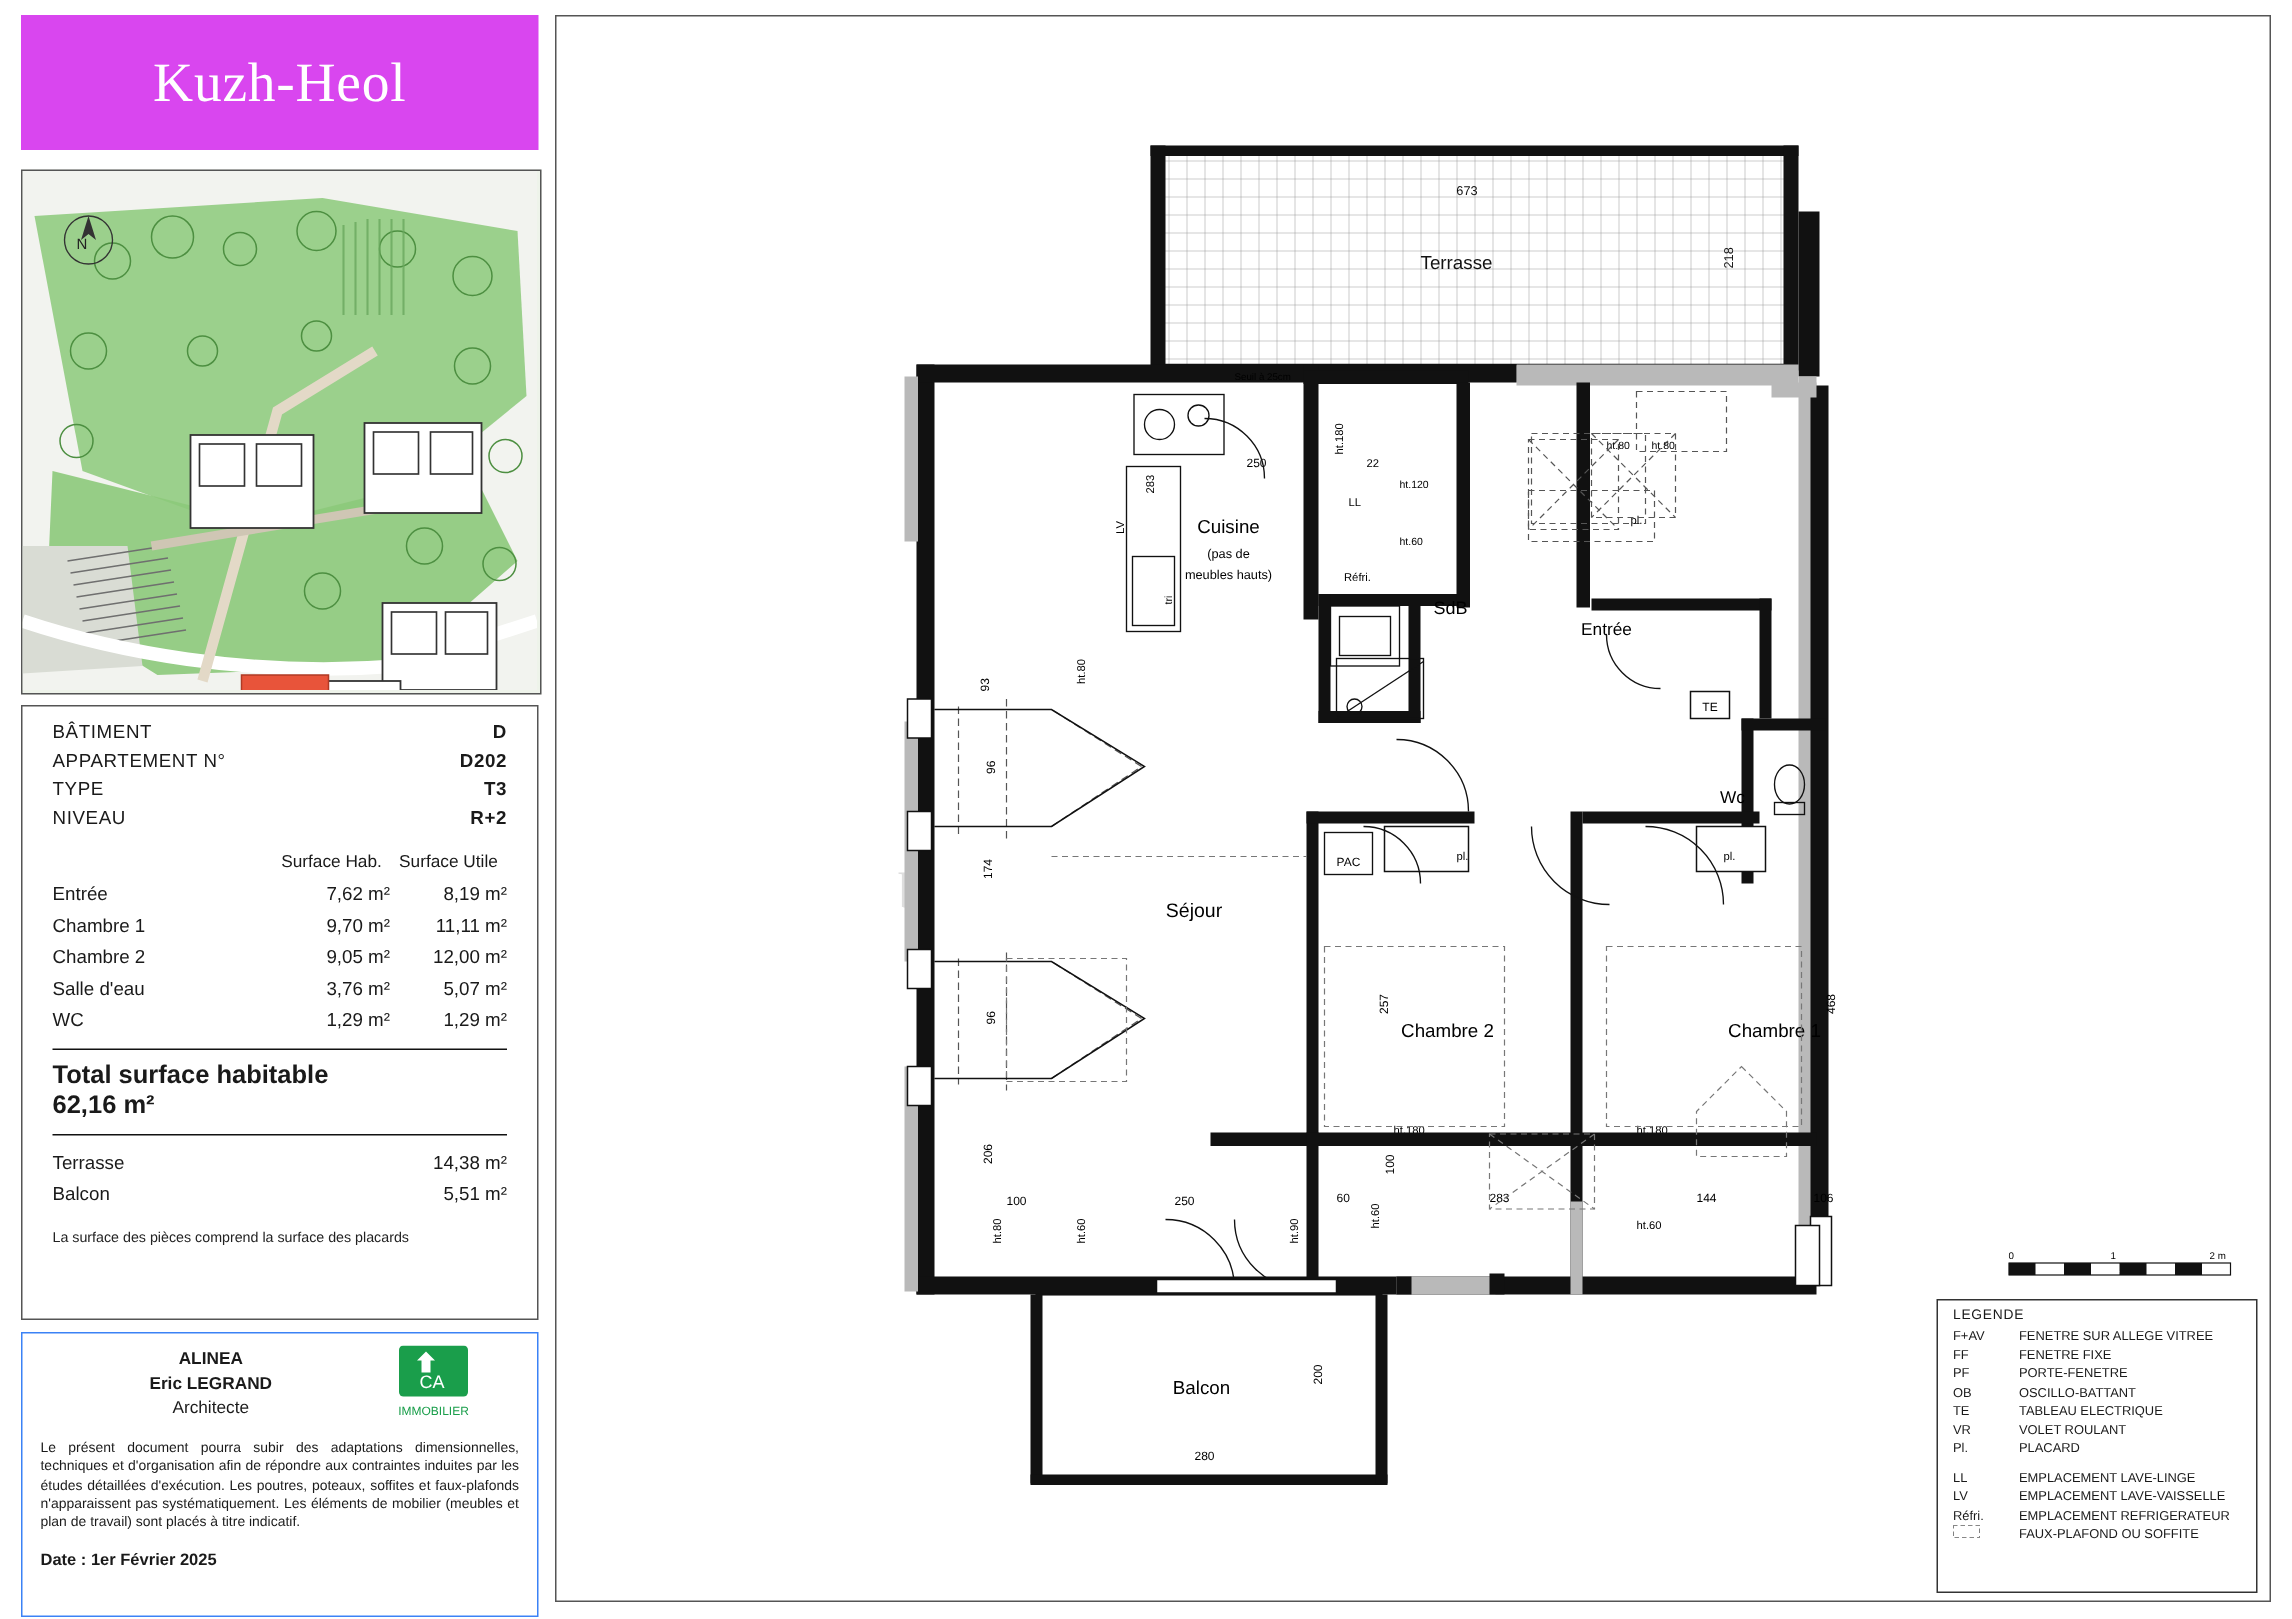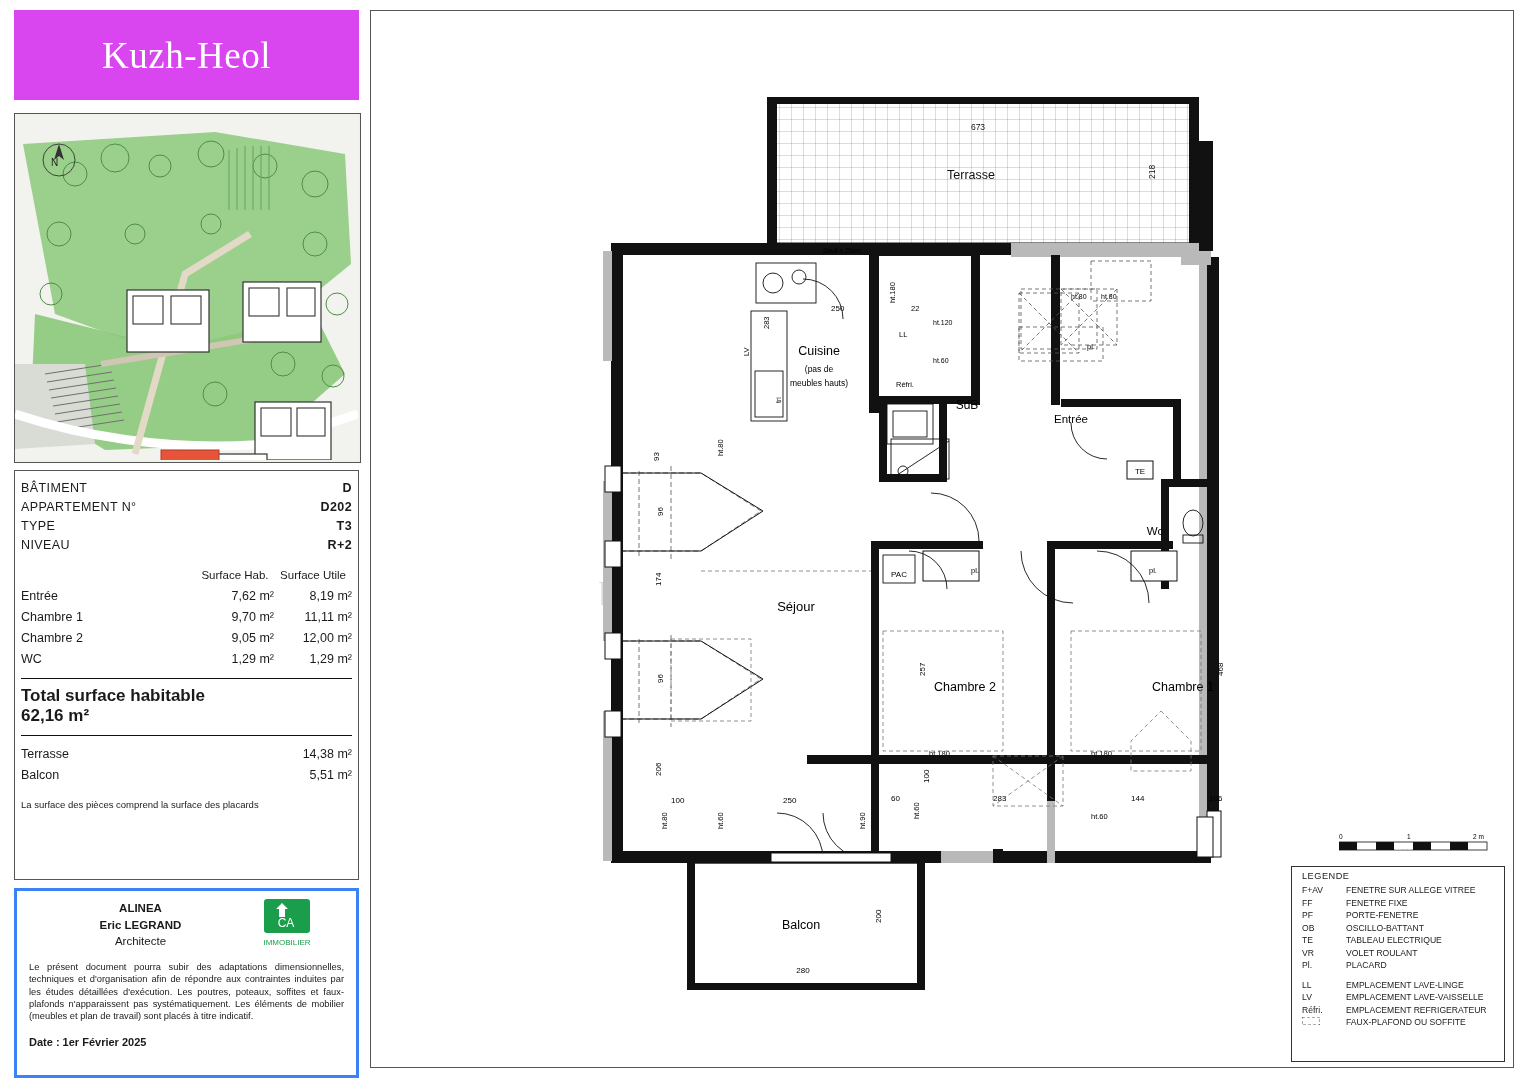--- a/index.html
+++ b/index.html
@@ -11,36 +11,36 @@
 
   .logo-box{position:absolute;left:0;top:0;width:345px;height:90px;background:#d946ef;
     display:flex;align-items:center;justify-content:center;}
   .logo-text{font-family:"Liberation Serif",serif;font-size:37px;color:#ffffff;letter-spacing:0.5px;}
 
   .site-plan{position:absolute;left:0;top:103px;width:345px;height:348px;border:1px solid #555;
     background:#eef3ea;overflow:hidden;}
   .sp-svg{position:absolute;left:0;top:0;}
 
   .info-box{position:absolute;left:0;top:460px;width:345px;height:410px;border:1px solid #555;
-    box-sizing:border-box;padding:10px 6px;}
+    box-sizing:border-box;padding:10px 20px;}
   .kv{display:flex;justify-content:space-between;font-size:12.5px;letter-spacing:0.4px;margin-bottom:5px;}
   .kv .k{font-weight:normal;}
   .kv .v{font-weight:bold;}
   .tbl{margin-top:16px;width:100%;border-collapse:collapse;font-size:12.5px;}
   .tbl th{font-weight:normal;font-size:11.5px;text-align:center;padding-bottom:4px;}
   .tbl th.lbl{text-align:left;}
   .tbl td{padding:3.5px 0;}
   .tbl td.lbl{text-align:left;}
   .tbl td.num{text-align:right;width:78px;}
   .rule{border-top:1px solid #111;margin:9px 0 7px 0;}
   .total-row{display:flex;justify-content:center;font-size:17px;font-weight:bold;flex-direction:column;}
   .extra{font-size:12.5px;display:flex;justify-content:space-between;padding:3.5px 0;}
   .note-small{font-size:9.5px;color:#222;margin-top:14px;line-height:1.3;}
 
-  .arch-box{position:absolute;left:0;top:878px;width:345px;height:190px;border:3px solid #3b82f6;
+  .arch-box{position:absolute;left:0;top:878px;width:345px;height:190px;border:1px solid #3b82f6;
     box-sizing:border-box;padding:8px 12px;}
   .arch-top{display:flex;align-items:center;justify-content:space-between;}
   .arch-name{font-size:11.5px;text-align:center;line-height:1.45;flex:1;}
   .arch-name .b{font-weight:bold;}
   .ca-logo{width:92px;height:52px;position:relative;}
   .disclaimer{font-size:9.3px;line-height:1.32;text-align:justify;margin-top:10px;}
   .date-line{font-size:11px;font-weight:bold;margin-top:14px;}
 
   
   .right{position:absolute;left:370px;top:10px;width:1144px;height:1058px;border:1px solid #555;
@@ -169,20 +169,25 @@
               <td class="lbl">Chambre 1</td>
               <td class="num">9,70 m²</td>
               <td class="num">11,11 m²</td>
             </tr>
         <tr>
               <td class="lbl">Chambre 2</td>
               <td class="num">9,05 m²</td>
               <td class="num">12,00 m²</td>
             </tr>
         <tr>
+              <td class="lbl">Salle d'eau</td>
+              <td class="num">3,76 m²</td>
+              <td class="num">5,07 m²</td>
+            </tr>
+        <tr>
               <td class="lbl">WC</td>
               <td class="num">1,29 m²</td>
               <td class="num">1,29 m²</td>
             </tr>
       </tbody>
         </table>
 
       <div class="rule"></div>
       <div class="total-row">
         <span>Total surface habitable</span>

